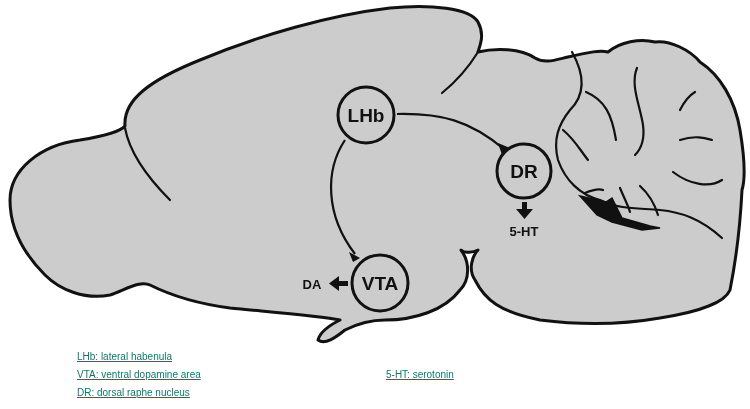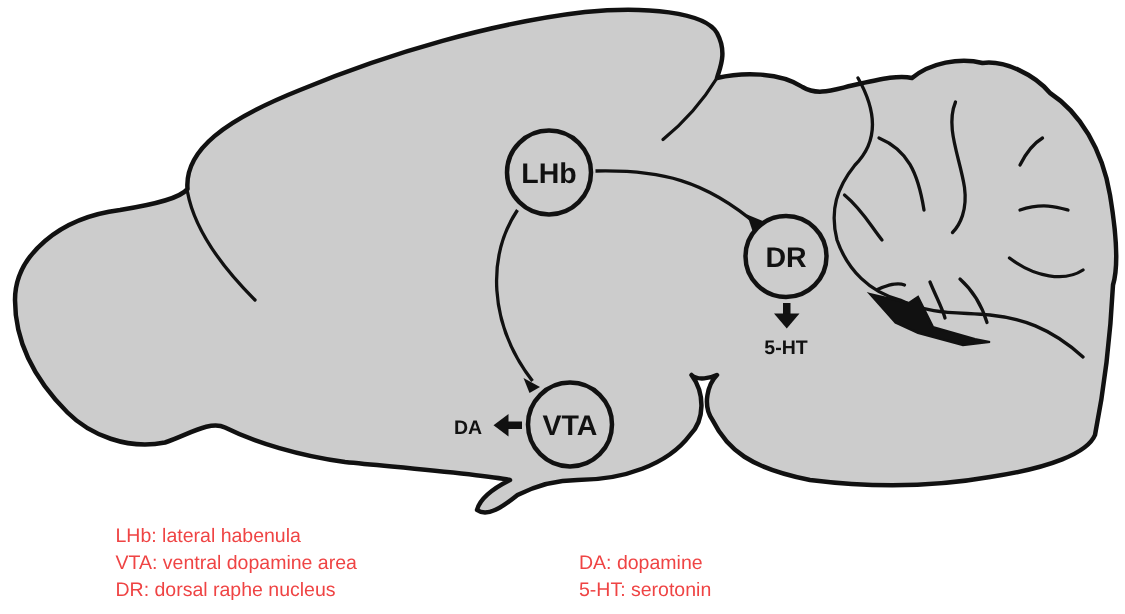--- a/index.html
+++ b/index.html
@@ -4,21 +4,21 @@
   <style>
     html, body { margin: 0; padding: 0; background: #ffffff; }
     body { width: 750px; height: 409px; position: relative; overflow: hidden; font-family: "Liberation Sans", sans-serif; }
     svg#diagram { position: absolute; left: 0; top: 0; }
     .brain { fill: #cccccc; stroke: #111111; stroke-width: 3; stroke-linejoin: round; }
     .sulcus { fill: none; stroke: #111111; stroke-width: 2.2; stroke-linecap: round; }
     .node-circle { fill: #cccccc; stroke: #111111; stroke-width: 3; }
     .node-label { font-family: "Liberation Sans", sans-serif; font-weight: bold; font-size: 19px; fill: #111111; }
     .out-label { font-family: "Liberation Sans", sans-serif; font-weight: bold; font-size: 13px; fill: #111111; }
     .edge { fill: none; stroke: #111111; stroke-width: 2.2; }
-    .legend { position: absolute; font-family: "Liberation Sans", sans-serif; font-size: 13px; color: #ef4444; line-height: 18px; }
+    .legend { position: absolute; font-family: "Liberation Sans", sans-serif; font-size: 10px; color: #0f766e; line-height: 18px; text-decoration: underline; }
     .legend div { white-space: nowrap; }
   </style>
 </head>
 <body>
 
 <svg id="diagram" width="750" height="409" viewBox="0 0 750 409" xmlns="http://www.w3.org/2000/svg">
 
   <path class="brain" d="M 10 200
        C 10 170, 40 145, 80 140
        C 105 136, 120 132, 125 126
@@ -97,15 +97,14 @@
     <text class="out-label" x="312" y="289" text-anchor="middle">DA</text>
   </g>
 </svg>
 
 <div class="legend" style="left:77px; top:348px;">
   <div>LHb: lateral habenula</div>
   <div>VTA: ventral dopamine area</div>
   <div>DR: dorsal raphe nucleus</div>
 </div>
 <div class="legend" style="left:386px; top:366px;">
-  <div>DA: dopamine</div>
   <div>5-HT: serotonin</div>
 </div>
 
 </body></html>

